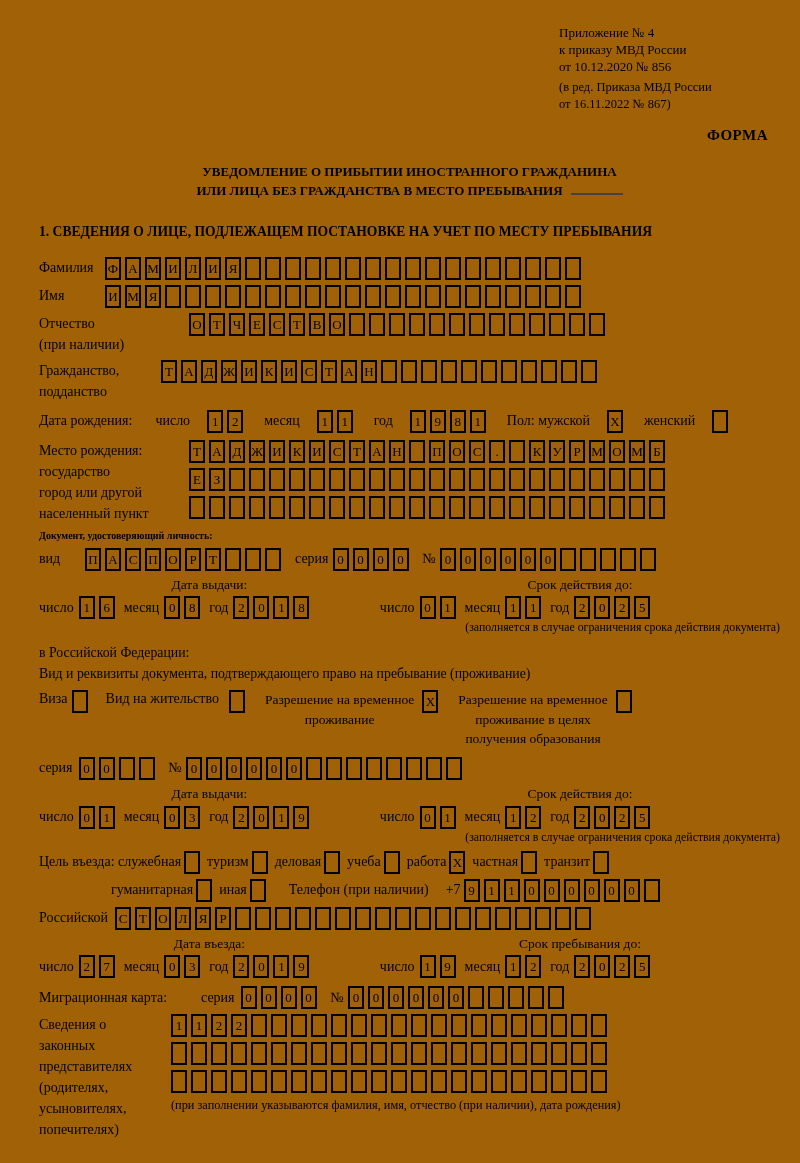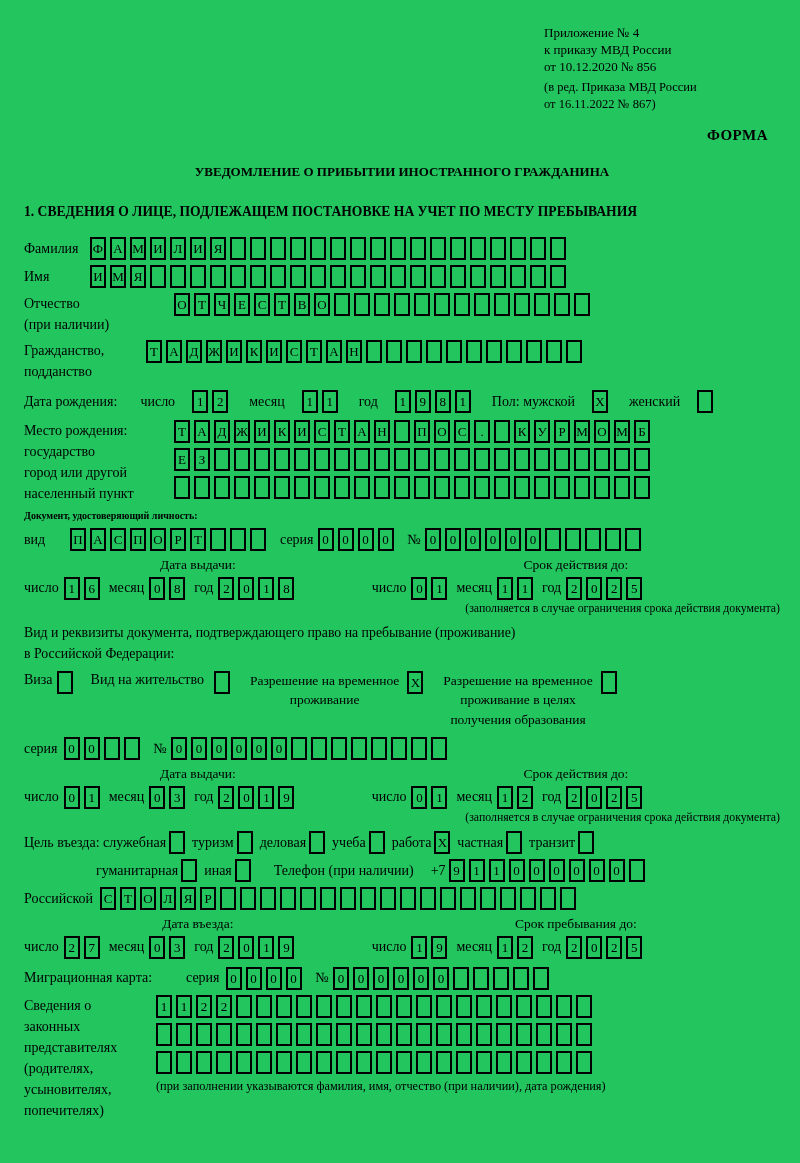--- a/index.html
+++ b/index.html
@@ -1,17 +1,17 @@
 <!DOCTYPE html>
 <html><head>
 <meta charset="utf-8">
 <style>
   *{box-sizing:border-box;margin:0;padding:0}
   body{background:#888;display:flex;justify-content:center;font-family:"Liberation Serif","DejaVu Serif",serif}
-  .page{width:800px;height:1163px;background:#22c55e;color:#000;padding:24px 20px 8px 24px;overflow:hidden;font-size:14px;line-height:1.3}
+  .page{width:800px;height:1163px;background:#a16207;color:#000;padding:24px 20px 8px 39px;overflow:hidden;font-size:14px;line-height:1.3}
   .appendix{margin-left:520px;font-size:13px;line-height:1.32}
   .appendix .ed{font-size:12.5px}
   .appendix .ed-block{margin-top:4px}
   .forma{text-align:right;font-weight:bold;font-size:15px;margin-top:14px;padding-right:12px;letter-spacing:.5px}
   .title{text-align:center;font-weight:bold;font-size:13px;margin-top:16px;line-height:1.5}
   .blank{display:inline-block;width:52px;border-bottom:2px solid #444;height:13px;margin-left:8px}
   .sec{font-weight:bold;font-size:13.6px;margin-top:22px;margin-bottom:16px}
   .row{display:flex;align-items:center;margin-bottom:5px}
   .row.top{align-items:flex-start}
   .lbl{flex:0 0 auto;padding-right:6px}
@@ -49,20 +49,21 @@
     <div class="ed-block">
       <div class="ed">(в ред. Приказа МВД России</div>
       <div class="ed">от 16.11.2022 № 867)</div>
     </div>
   </div>
 
   <div class="forma">ФОРМА</div>
 
   <div class="title">
     <div>УВЕДОМЛЕНИЕ О ПРИБЫТИИ ИНОСТРАННОГО ГРАЖДАНИНА</div>
+    <div><span>ИЛИ ЛИЦА БЕЗ ГРАЖДАНСТВА В МЕСТО ПРЕБЫВАНИЯ</span><span class="blank"></span></div>
   </div>
 
   <div class="sec">1. СВЕДЕНИЯ О ЛИЦЕ, ПОДЛЕЖАЩЕМ ПОСТАНОВКЕ НА УЧЕТ ПО МЕСТУ ПРЕБЫВАНИЯ</div>
 
   <div class="row">
     <div class="lbl w64">Фамилия</div>
     <div class="cells">
         <span class="cell">Ф</span>
         <span class="cell">А</span>
         <span class="cell">М</span>
@@ -380,22 +381,22 @@
             <span class="cell">0</span>
             <span class="cell">2</span>
             <span class="cell">5</span>
           </span>
       </div>
     </div>
   </div>
   <div class="note">(заполняется в случае ограничения срока действия документа)</div>
 
   <div class="intro">
+    <div>в Российской Федерации:</div>
     <div>Вид и реквизиты документа, подтверждающего право на пребывание (проживание)</div>
-    <div>в Российской Федерации:</div>
   </div>
 
   <div class="row permits">
     <span>Виза</span>
     <span class="cells" style="margin-left:4px">
         <span class="cell"></span>
       </span>
     <span class="gap">Вид на жительство</span>
     <span class="cells" style="margin-left:10px">
         <span class="cell"></span>

